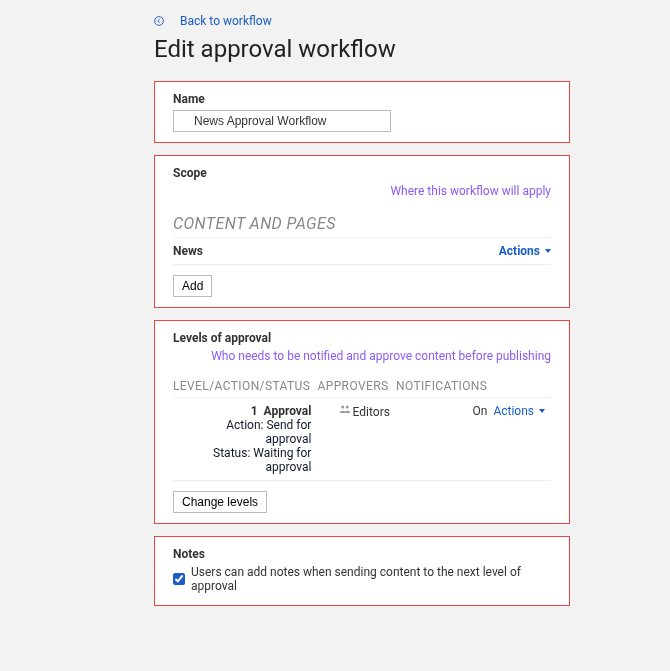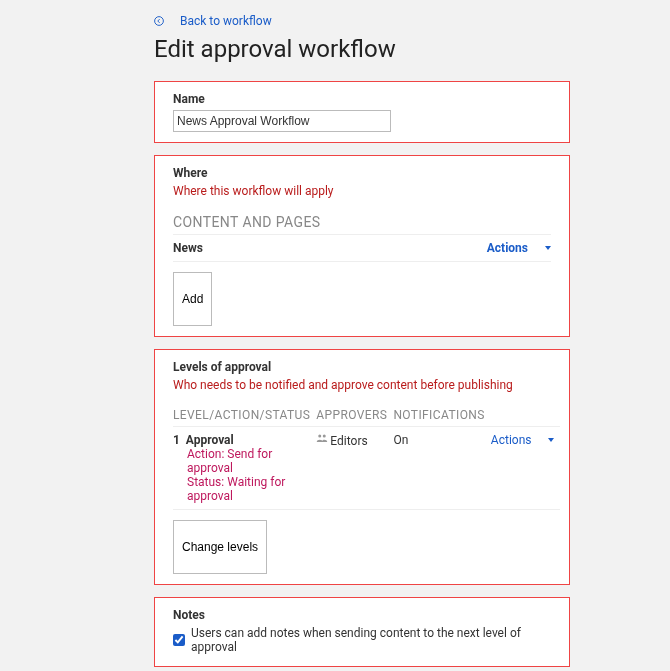--- a/index.html
+++ b/index.html
@@ -37,27 +37,28 @@
     width: 416px;
   }
   .label {
     font-size: 12px;
     font-weight: 700;
     color: #333;
     margin-bottom: 4px;
   }
   .subtext {
     font-size: 12px;
-    color: #b91c1c;
+    color: #8b5cf6;
     margin-bottom: 12px;
+    text-align: right;
   }
   .text-input {
     width: 218px;
     border: 1px solid #bbb;
-    padding: 3px 3px;
+    padding: 3px 20px;
     font-size: 12px;
     color: #333;
   }
   .table {
     width: 100%;
     border-collapse: collapse;
   }
   .col-header {
     font-size: 12px;
     letter-spacing: 0.4px;
@@ -66,70 +67,72 @@
     text-align: left;
     padding: 4px 6px 4px 0;
     border-bottom: 1px solid #eee;
     text-transform: uppercase;
   }
   .cell {
     font-size: 12px;
     padding: 6px 6px 6px 0;
     vertical-align: top;
     border-bottom: 1px solid #eee;
+    text-align: right;
   }
   .cell-sub {
     font-size: 12px;
-    color: #be185d;
+    color: #0f172a;
   }
   .actions {
     color: #1a5cc8;
     font-size: 12px;
     cursor: pointer;
     display: inline-flex;
     align-items: center;
-    gap: 15px;
+    gap: 3px;
     float: right;
   }
   .caret-down {
     width: 0; height: 0;
     border-left: 3px solid transparent;
     border-right: 3px solid transparent;
     border-top: 4px solid #1a5cc8;
     display: inline-block;
     margin-left: 2px;
   }
   .btn {
     background: #fff;
     border: 1px solid #bbb;
-    padding: 19px 8px;
+    padding: 3px 8px;
     font-size: 12px;
     cursor: pointer;
     margin-top: 10px;
   }
   .check-row {
     font-size: 12px;
     margin: 2px 0;
     display: flex;
     align-items: center;
     gap: 6px;
   }
   .check-row input[type=checkbox] {
     accent-color: #1a5cc8;
     width: 12px; height: 12px;
   }
   .group-icon { width: 12px; height: 12px; fill: #999; margin-right: 2px; }
   .scope-section-head {
-    font-size: 14px;
+    font-size: 16px;
     letter-spacing: 0.4px;
     color: #888;
     text-transform: uppercase;
     padding: 4px 6px 4px 0;
     border-bottom: 1px solid #eee;
     margin-top: 8px;
+    font-style: italic;
   }
   .scope-row {
     display: flex;
     justify-content: space-between;
     padding: 6px 0;
     border-bottom: 1px solid #eee;
     font-size: 12px;
     font-weight: bold;
   }
 </style>
@@ -149,21 +152,21 @@
   <h1>Edit approval workflow</h1>
 
   
   <div class="card">
     <div class="label">Name</div>
     <input class="text-input" value="News Approval Workflow" style="">
   </div>
 
   
   <div class="card">
-    <div class="label">Where</div>
+    <div class="label">Scope</div>
     <div class="subtext">Where this workflow will apply</div>
     <div class="scope-section-head">Content and pages</div>
     <div class="scope-row">
       <span>News</span>
       <span class="actions">
         <span>Actions</span>
         <span class="caret-down"></span>
       </span>
     </div>
     <button class="btn">Add</button>

